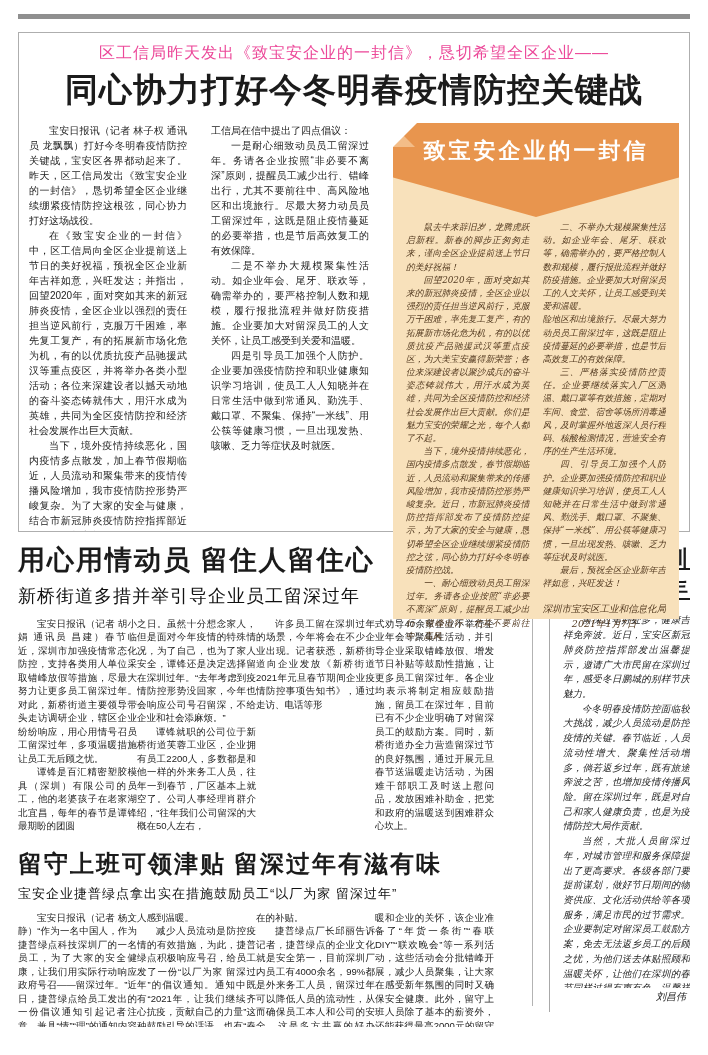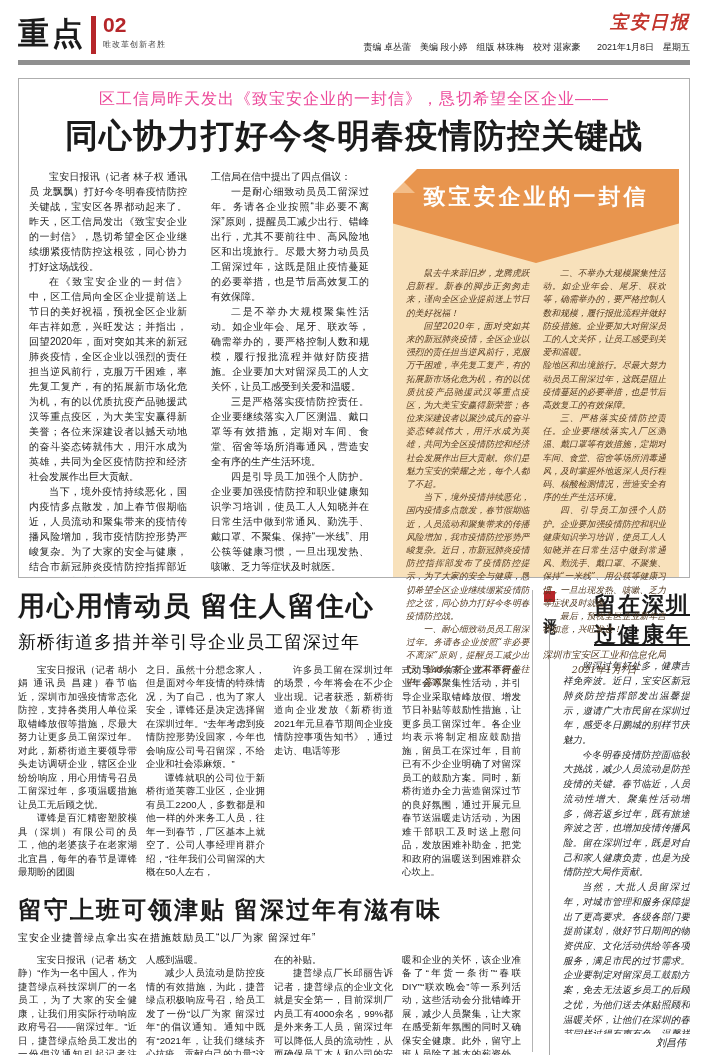--- a/index.html
+++ b/index.html
@@ -26,21 +26,21 @@
   .a1-kicker{text-align:center;font-size:16px;color:#ec4899;letter-spacing:1px;}
   .a1-headline{text-align:center;font-size:33px;font-weight:900;letter-spacing:1px;
                font-family:"Liberation Serif","DejaVu Serif",serif;margin:4px 0 10px 0;}
   .a1-body{display:flex;gap:24px;}
   .news-col{font-size:10px;line-height:1.5;text-align:justify;overflow:hidden;}
   .a1-col{width:158px;flex:none;height:408px;}
   .para{text-indent:2em;}
   .para.flush{text-indent:0;}
 
   
-  .letter{flex:1;background:#f8e1bb;height:408px;position:relative;display:flex;flex-direction:column;}
+  .letter{flex:1;background:#f8e1bb;height:496px;position:relative;display:flex;flex-direction:column;}
   .letter-head{position:relative;height:94px;flex:none;}
   .letter-band{position:absolute;left:0;top:0;right:0;bottom:0;background:#e8954e;
                clip-path:polygon(0 0,100% 0,100% 58%,50% 100%,0 58%);}
   .letter-fold{position:absolute;left:0;top:0;width:0;height:0;
                border-top:24px solid #ffffff;border-right:24px solid transparent;}
   .letter-fold2{position:absolute;left:0;top:0;width:0;height:0;
                border-bottom:22px solid #f3bd88;border-right:22px solid transparent;margin-top:2px;}
   .letter-title{position:absolute;top:13px;left:0;right:0;text-align:center;color:#fff;
                 font-size:22px;font-weight:900;letter-spacing:3px;}
   .letter-body{display:flex;gap:13px;padding:4px 13px 0 13px;flex:1;
@@ -53,27 +53,27 @@
   .letter-sign.last{margin-bottom:12px;}
 
   
   .lower{display:flex;margin-top:10px;height:470px;}
   .lower-left{width:506px;flex:none;}
   .v-divider{width:1px;background:#b3b3b3;margin:2px 8px 6px 8px;}
 
   .a2-headline{font-size:27px;font-weight:900;letter-spacing:2px;
                font-family:"Liberation Serif","DejaVu Serif",serif;}
   .a2-sub{font-size:18px;color:#111;margin:6px 0 9px 0;letter-spacing:1px;}
-  .cols4{display:flex;gap:9px;}
+  .cols4{display:flex;}
   .a2-col{width:119px;flex:none;height:222px;font-size:9.5px;line-height:1.42;}
 
   .a3{margin-top:9px;}
   .a3-headline{font-size:24px;font-weight:900;letter-spacing:2px;
                font-family:"Liberation Serif","DejaVu Serif",serif;}
-  .a3-sub{font-size:10px;color:#111;margin:5px 0 8px 0;letter-spacing:1px;}
+  .a3-sub{font-size:13px;color:#111;margin:5px 0 8px 0;letter-spacing:1px;}
   .a3-col{width:119px;flex:none;height:116px;font-size:9.5px;line-height:1.42;}
 
   
   .commentary{flex:1;display:flex;min-width:0;}
   .c-gutter{width:17px;flex:none;display:flex;flex-direction:column;align-items:center;}
   .c-seal{width:11px;height:11px;background:#b5262a;margin:3px 0 5px 0;}
   .c-label{writing-mode:vertical-rl;font-size:13px;font-weight:bold;letter-spacing:5px;color:#222;}
   .c-line{flex:1;width:1px;background:#a8a8a8;margin-top:8px;}
   .c-main{flex:1;min-width:0;padding-left:5px;display:flex;flex-direction:column;}
   .c-headline{text-align:right;font-size:22px;font-weight:900;line-height:1.35;
@@ -81,53 +81,35 @@
   .c-body{flex:1;overflow:hidden;font-family:"DejaVu Serif","Liberation Serif",serif;
           font-style:italic;font-size:9.5px;line-height:1.55;text-align:justify;color:#222;}
   .c-author{flex:none;text-align:right;font-family:"DejaVu Serif","Liberation Serif",serif;
             font-style:italic;font-size:10px;padding:2px 4px 8px 0;}
 </style>
 </head>
 <body>
 
 <div class="page">
 
-  <div class="header">
-    <div class="h-left">
-      <div class="section-label">重点</div>
-      <div class="h-bar"></div>
-      <div>
-        <div class="page-num">02</div>
-        <div class="slogan">唯改革创新者胜</div>
-      </div>
-    </div>
-    <div class="h-right">
-      <div class="masthead">宝安日报</div>
-      <div class="credits">
-        <span>责编 卓丛蕾　美编 段小婷　组版 林珠梅　校对 湛家豪</span>
-        <span class="date">2021年1月8日　星期五</span>
-      </div>
-    </div>
-  </div>
   <div class="rule"></div>
 
   <div class="a1">
     <div class="a1-kicker">区工信局昨天发出《致宝安企业的一封信》，恳切希望全区企业——</div>
     <div class="a1-headline">同心协力打好今冬明春疫情防控关键战</div>
     <div class="a1-body">
       <div class="news-col a1-col">
           <p class="para">宝安日报讯（记者 林子权 通讯员 龙飘飘）打好今冬明春疫情防控关键战，宝安区各界都动起来了。昨天，区工信局发出《致宝安企业的一封信》，恳切希望全区企业继续绷紧疫情防控这根弦，同心协力打好这场战役。</p>
-          <p class="para">在《致宝安企业的一封信》中，区工信局向全区企业提前送上节日的美好祝福，预祝全区企业新年吉祥如意，兴旺发达；并指出，回望2020年，面对突如其来的新冠肺炎疫情，全区企业以强烈的责任担当逆风前行，克服万千困难，率先复工复产，有的拓展新市场化危为机，有的以优质抗疫产品驰援武汉等重点疫区，为大美宝安赢得新美誉；各位来深建设者以撼天动地的奋斗姿态铸就伟大，用汗水成为英雄，共同为全区疫情防控和经济社会发展作出巨大贡献。</p>
+          <p class="para">在《致宝安企业的一封信》中，区工信局向全区企业提前送上节日的美好祝福，预祝全区企业新年吉祥如意，兴旺发达；并指出，回望2020年，面对突如其来的新冠肺炎疫情，全区企业以强烈的责任担当逆风前行，克服万千困难，率先复工复产，有的拓展新市场化危为机，有的以优质抗疫产品驰援武汉等重点疫区，并将举办各类小型活动；各位来深建设者以撼天动地的奋斗姿态铸就伟大，用汗水成为英雄，共同为全区疫情防控和经济社会发展作出巨大贡献。</p>
           <p class="para">当下，境外疫情持续恶化，国内疫情多点散发，加上春节假期临近，人员流动和聚集带来的疫情传播风险增加，我市疫情防控形势严峻复杂。为了大家的安全与健康，结合市新冠肺炎疫情防控指挥部近日发布的疫情防控提示，区</p>
         </div>
       <div class="news-col a1-col">
           <p class="para flush">工信局在信中提出了四点倡议：</p>
           <p class="para">一是耐心细致动员员工留深过年。务请各企业按照“非必要不离深”原则，提醒员工减少出行、错峰出行，尤其不要前往中、高风险地区和出境旅行。尽最大努力动员员工留深过年，这既是阻止疫情蔓延的必要举措，也是节后高效复工的有效保障。</p>
           <p class="para">二是不举办大规模聚集性活动。如企业年会、尾牙、联欢等，确需举办的，要严格控制人数和规模，履行报批流程并做好防疫措施。企业要加大对留深员工的人文关怀，让员工感受到关爱和温暖。</p>
-          <p class="para">三是严格落实疫情防控责任。企业要继续落实入厂区测温、戴口罩等有效措施，定期对车间、食堂、宿舍等场所消毒通风，营造安全有序的生产生活环境。</p>
           <p class="para">四是引导员工加强个人防护。企业要加强疫情防控和职业健康知识学习培训，使员工人人知晓并在日常生活中做到常通风、勤洗手、戴口罩、不聚集、保持“一米线”、用公筷等健康习惯，一旦出现发热、咳嗽、乏力等症状及时就医。</p>
         </div>
 
       <div class="letter">
         <div class="letter-head">
           <div class="letter-band"></div>
           <div class="letter-fold2"></div>
           <div class="letter-fold"></div>
           <div class="letter-title">致宝安企业的一封信</div>
         </div>

